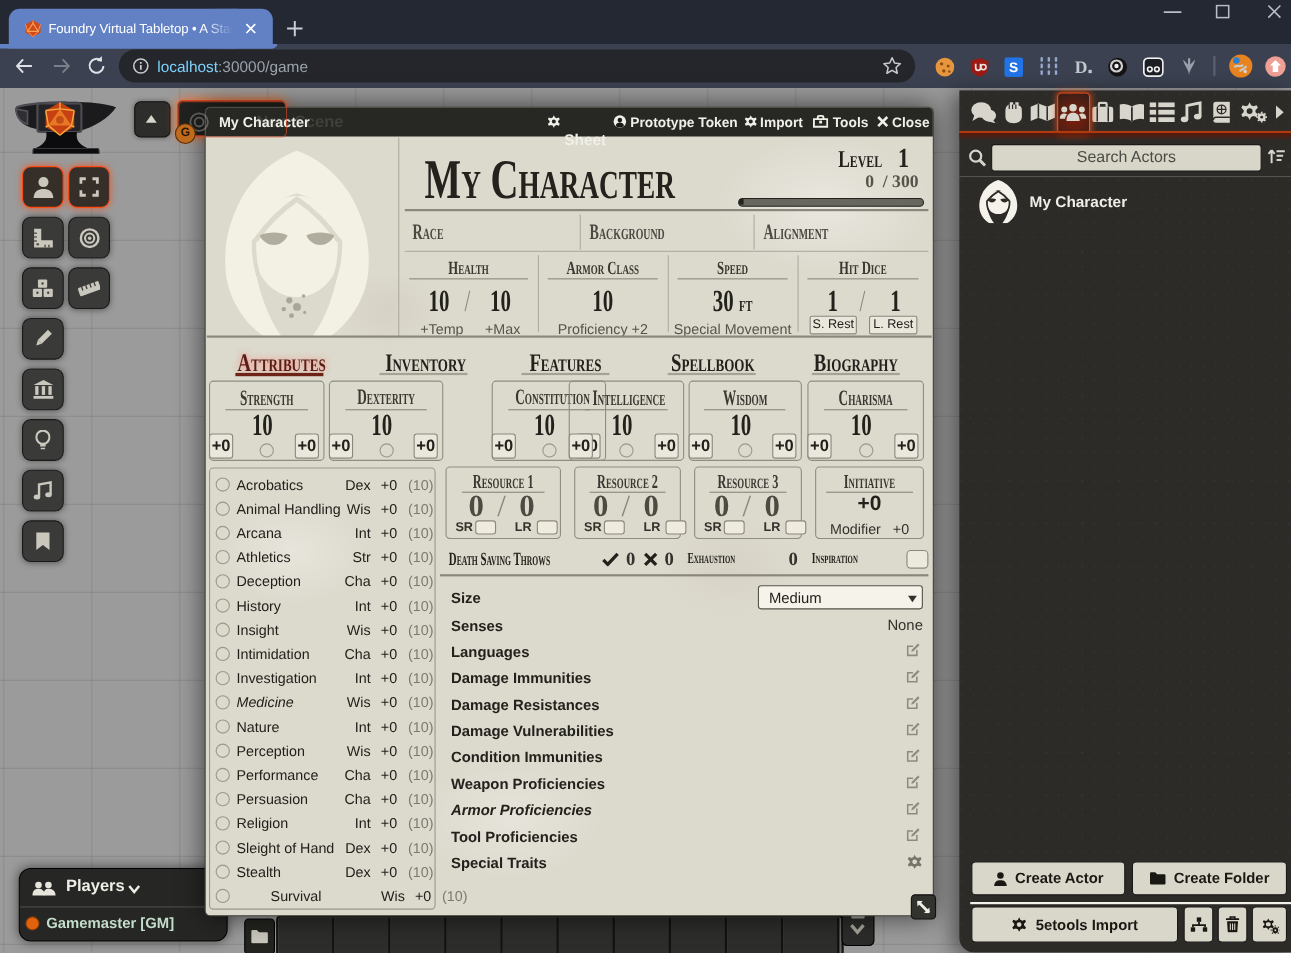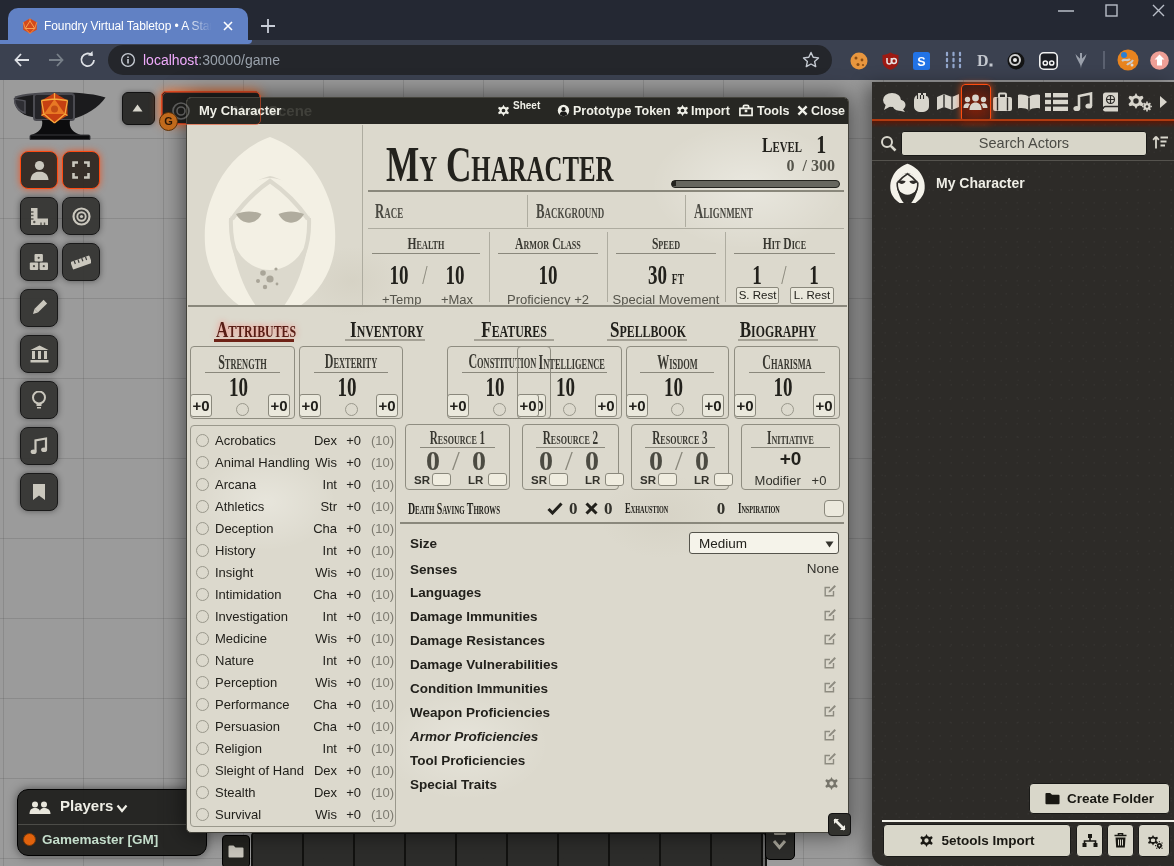--- a/index.html
+++ b/index.html
@@ -83,21 +83,21 @@
   </svg>
 <svg class="abs" style="left:78px;top:50px" width="20" height="20" viewBox="0 0 20 20">
     <path d="M16 10 A6.3 6.3 0 1 1 14 5.2" stroke="#dee1e6" stroke-width="1.8" fill="none"></path>
     <path d="M14.5 1 L14.8 6 L10 5.4 Z" fill="#dee1e6"></path>
   </svg>
 <div class="abs" id="omnibox">
   <svg class="abs" style="left:12px;top:7px" width="16" height="16" viewBox="0 0 16 16">
       <circle cx="8" cy="8" r="6.4" fill="none" stroke="#c6cbd3" stroke-width="1.4"></circle>
       <path d="M8 7 V11.4 M8 4.4 V6" stroke="#c6cbd3" stroke-width="1.6"></path>
     </svg>
-  <div class="abs" id="omnitext"><b style="font-weight:normal;color:#f0abfc">localhost</b><span>:30000/game</span></div>
+  <div class="abs" id="omnitext"><b style="font-weight:normal;color:#7dd3fc">localhost</b><span>:30000/game</span></div>
   <svg class="abs" style="left:694px;top:6px" width="18" height="18" viewBox="0 0 18 18">
       <path d="M9 1.5 L11.2 6.3 L16.5 6.9 L12.6 10.4 L13.7 15.6 L9 13 L4.3 15.6 L5.4 10.4 L1.5 6.9 L6.8 6.3 Z" fill="none" stroke="#c6cbd3" stroke-width="1.4" stroke-linejoin="round"></path>
     </svg>
 </div>
 <div class="abs" id="extensions">
     <svg class="abs" style="left:850px;top:52px" width="18" height="18" viewBox="0 0 18 18">
       <circle cx="9" cy="9" r="8.5" fill="#e8963e"></circle>
       <circle cx="6" cy="6" r="1.5" fill="#8a4d13"></circle>
       <circle cx="12" cy="8" r="1.4" fill="#8a4d13"></circle>
       <circle cx="8" cy="12.5" r="1.5" fill="#8a4d13"></circle>
@@ -309,21 +309,21 @@
   <div class="abs" id="sheettitle">
     <svg class="abs" style="left:-16px;top:3px;opacity:0.5" width="20" height="20" viewBox="0 0 20 20">
         <circle cx="10" cy="10" r="8" fill="none" stroke="#999" stroke-width="1.6"></circle>
         <circle cx="10" cy="10" r="4" fill="none" stroke="#999" stroke-width="1.6"></circle>
       </svg>
     <div class="abs" style="left:12px;top:5px;">My Character</div>
     <div class="abs" style="left:46px;top:4px;color:rgba(205,205,195,0.15);font-size:15px;">New Scene</div>
     <svg class="abs" style="left:310px;top:6px" width="13" height="13" viewBox="0 0 16 16">
         <path d="M8 1 L9.3 3.5 A5 5 0 0 1 11 4.2 L13.7 3.4 L14.6 5.4 L12.7 7.3 A5 5 0 0 1 12.7 8.7 L14.6 10.6 L13.7 12.6 L11 11.8 A5 5 0 0 1 9.3 12.5 L8 15 L6.7 12.5 A5 5 0 0 1 5 11.8 L2.3 12.6 L1.4 10.6 L3.3 8.7 A5 5 0 0 1 3.3 7.3 L1.4 5.4 L2.3 3.4 L5 4.2 A5 5 0 0 1 6.7 3.5 Z M8 5.7 A2.3 2.3 0 1 0 8 10.3 A2.3 2.3 0 1 0 8 5.7" fill="#f0f0e8" fill-rule="evenodd"></path>
       </svg>
-    <div class="abs" style="left:326px;top:2px;font-size:10px;">Sheet</div>
+    <div class="abs" style="left:326px;top:21px;font-size:14px;">Sheet</div>
     <svg class="abs" style="left:370px;top:6px" width="13" height="13" viewBox="0 0 16 16">
         <circle cx="8" cy="8" r="7" fill="#f0f0e8"></circle>
         <circle cx="8" cy="6.4" r="2.6" fill="#1a1a18"></circle>
         <path d="M3.4 13 C3.8 9.8 5.6 9.2 8 9.2 C10.4 9.2 12.2 9.8 12.6 13 A7 7 0 0 1 3.4 13 Z" fill="#1a1a18"></path>
       </svg>
     <div class="abs" style="left:386px;top:5.5px;font-size:12.5px;">Prototype Token</div>
     <svg class="abs" style="left:489px;top:6px" width="13" height="13" viewBox="0 0 16 16">
         <path d="M8 1 L9.3 3.5 A5 5 0 0 1 11 4.2 L13.7 3.4 L14.6 5.4 L12.7 7.3 A5 5 0 0 1 12.7 8.7 L14.6 10.6 L13.7 12.6 L11 11.8 A5 5 0 0 1 9.3 12.5 L8 15 L6.7 12.5 A5 5 0 0 1 5 11.8 L2.3 12.6 L1.4 10.6 L3.3 8.7 A5 5 0 0 1 3.3 7.3 L1.4 5.4 L2.3 3.4 L5 4.2 A5 5 0 0 1 6.7 3.5 Z M8 5.7 A2.3 2.3 0 1 0 8 10.3 A2.3 2.3 0 1 0 8 5.7" fill="#f0f0e8" fill-rule="evenodd"></path>
       </svg>
     <div class="abs" style="left:504px;top:5.5px;font-size:12.5px;">Import</div>
@@ -584,21 +584,21 @@
       </div>
 <div class="skillrow" style="padding:0 5px 0 5px;">
         <span class="radio" style="margin-right:6px;flex:none;"></span>
         <span style="width:94px;flex:none;overflow:visible;">Investigation</span>
         <span style="width:28px;flex:none;text-align:right;">Int</span>
         <span style="width:24px;flex:none;text-align:right;">+0</span>
         <span style="width:33px;flex:none;text-align:right;color:#7d7b71;">(10)</span>
       </div>
 <div class="skillrow" style="padding:0 5px 0 5px;">
         <span class="radio" style="margin-right:6px;flex:none;"></span>
-        <span style="width:94px;flex:none;overflow:visible;">Medicine</span>
+        <span style="width:94px;flex:none;overflow:visible;font-style:italic;">Medicine</span>
         <span style="width:28px;flex:none;text-align:right;">Wis</span>
         <span style="width:24px;flex:none;text-align:right;">+0</span>
         <span style="width:33px;flex:none;text-align:right;color:#7d7b71;">(10)</span>
       </div>
 <div class="skillrow" style="padding:0 5px 0 5px;">
         <span class="radio" style="margin-right:6px;flex:none;"></span>
         <span style="width:94px;flex:none;overflow:visible;">Nature</span>
         <span style="width:28px;flex:none;text-align:right;">Int</span>
         <span style="width:24px;flex:none;text-align:right;">+0</span>
         <span style="width:33px;flex:none;text-align:right;color:#7d7b71;">(10)</span>
@@ -640,21 +640,21 @@
       </div>
 <div class="skillrow" style="padding:0 5px 0 5px;">
         <span class="radio" style="margin-right:6px;flex:none;"></span>
         <span style="width:94px;flex:none;overflow:visible;">Stealth</span>
         <span style="width:28px;flex:none;text-align:right;">Dex</span>
         <span style="width:24px;flex:none;text-align:right;">+0</span>
         <span style="width:33px;flex:none;text-align:right;color:#7d7b71;">(10)</span>
       </div>
 <div class="skillrow" style="padding:0 5px 0 5px;">
         <span class="radio" style="margin-right:6px;flex:none;"></span>
-        <span style="width:94px;flex:none;overflow:visible;">Survival</span>
+        <span style="width:94px;flex:none;overflow:visible;margin-left:31px;">Survival</span>
         <span style="width:28px;flex:none;text-align:right;">Wis</span>
         <span style="width:24px;flex:none;text-align:right;">+0</span>
         <span style="width:33px;flex:none;text-align:right;color:#7d7b71;">(10)</span>
       </div>
 </div>
 
   <div>
 <div class="abs traitlabel" style="left:223px;top:438px;">Size</div>
 <div class="abs" style="left:502px;top:434px;width:150px;height:22px;background:#f5f3ea;border:1px solid #55544c;border-radius:3px;box-sizing:border-box;">
         <div class="abs" style="left:9px;top:3px;font-size:13.5px;color:#22211c;">Medium</div>
@@ -808,20 +808,26 @@
 <ellipse cx="70" cy="90" rx="40" ry="46" fill="#f4f2ea"></ellipse>
 <path d="M32 85 Q48 62 70 47 Q92 62 108 85" fill="none" stroke="#2d2b28" stroke-width="7"></path>
 <path d="M31 84 C30 108 37 127 47 139 M109 84 C110 108 103 127 93 139" fill="none" stroke="#2d2b28" stroke-width="6"></path>
 <path d="M34 79 C44 74 56 74 63 79 C56 94 40 94 34 79 Z" fill="#2d2b28"></path>
 <path d="M77 79 C84 74 96 74 106 79 C100 94 84 94 77 79 Z" fill="#2d2b28"></path>
 <path d="M52 150 C62 156 78 156 88 150 L84 166 L56 166 Z" fill="#2d2b28"></path>
 </svg>
     </div>
   <div class="abs" style="left:64px;top:93px;font-size:14px;font-weight:bold;color:#efeee6;">My Character</div>
 
+  <div class="abs sbbtn" style="left:11px;top:701px;width:140px;height:31px;">
+    <svg width="13" height="14" viewBox="0 0 14 14" style="margin-right:7px;">
+        <circle cx="7" cy="3.6" r="3.2" fill="#191813"></circle>
+        <path d="M0.8 14 C1.2 9.6 3.6 8.4 7 8.4 C10.4 8.4 12.8 9.6 13.2 14 Z" fill="#191813"></path>
+      </svg>
+    Create Actor</div>
   <div class="abs sbbtn" style="left:157px;top:701px;width:141px;height:31px;">
     <svg width="15" height="13" viewBox="0 0 16 13" style="margin-right:7px;">
         <path d="M0.5 1.5 A1 1 0 0 1 1.5 0.5 H5.5 L7.5 2.5 H14.5 A1 1 0 0 1 15.5 3.5 V11.5 A1 1 0 0 1 14.5 12.5 H1.5 A1 1 0 0 1 0.5 11.5 Z" fill="#191813"></path>
       </svg>
     Create Folder</div>
   <div class="abs" style="left:10px;top:738px;width:292px;height:2px;background:#f2f1e9;"></div>
   <div class="abs sbbtn" style="left:11px;top:742px;width:188px;height:33px;">
     <svg width="15" height="15" viewBox="0 0 16 16" style="margin-right:7px;">
         <path d="M8 1 L9.3 3.5 A5 5 0 0 1 11 4.2 L13.7 3.4 L14.6 5.4 L12.7 7.3 A5 5 0 0 1 12.7 8.7 L14.6 10.6 L13.7 12.6 L11 11.8 A5 5 0 0 1 9.3 12.5 L8 15 L6.7 12.5 A5 5 0 0 1 5 11.8 L2.3 12.6 L1.4 10.6 L3.3 8.7 A5 5 0 0 1 3.3 7.3 L1.4 5.4 L2.3 3.4 L5 4.2 A5 5 0 0 1 6.7 3.5 Z M8 5.7 A2.3 2.3 0 1 0 8 10.3 A2.3 2.3 0 1 0 8 5.7" fill="#191813" fill-rule="evenodd"></path>
       </svg>

